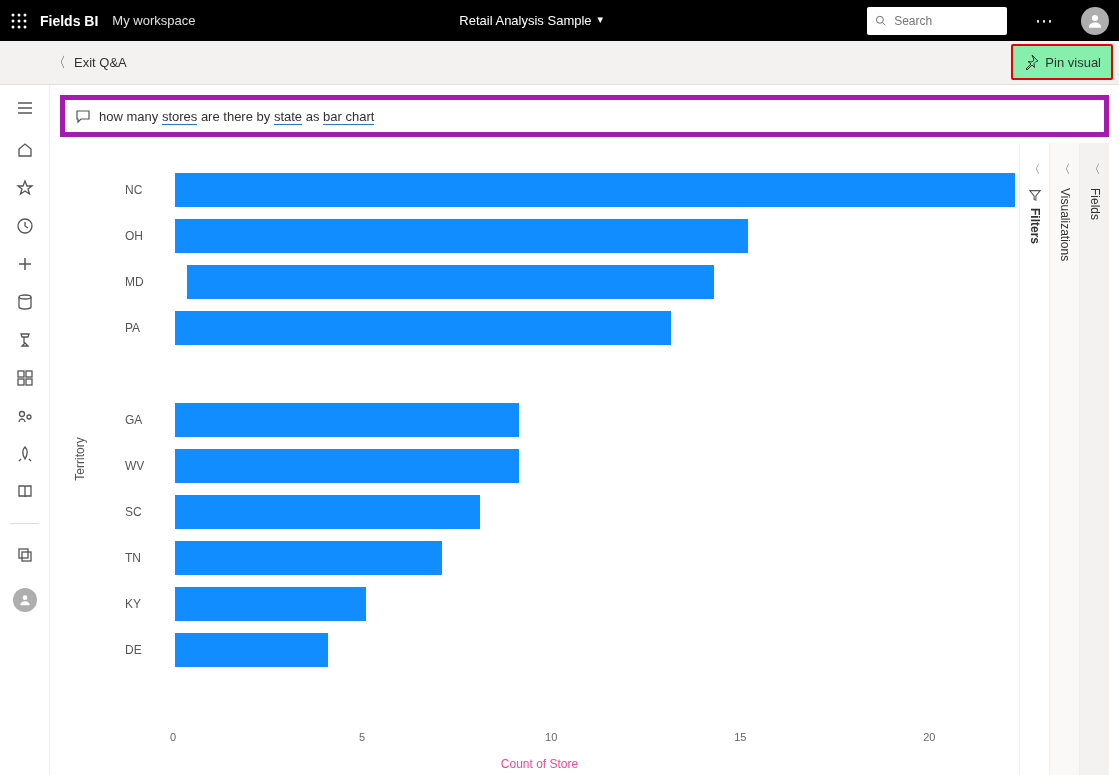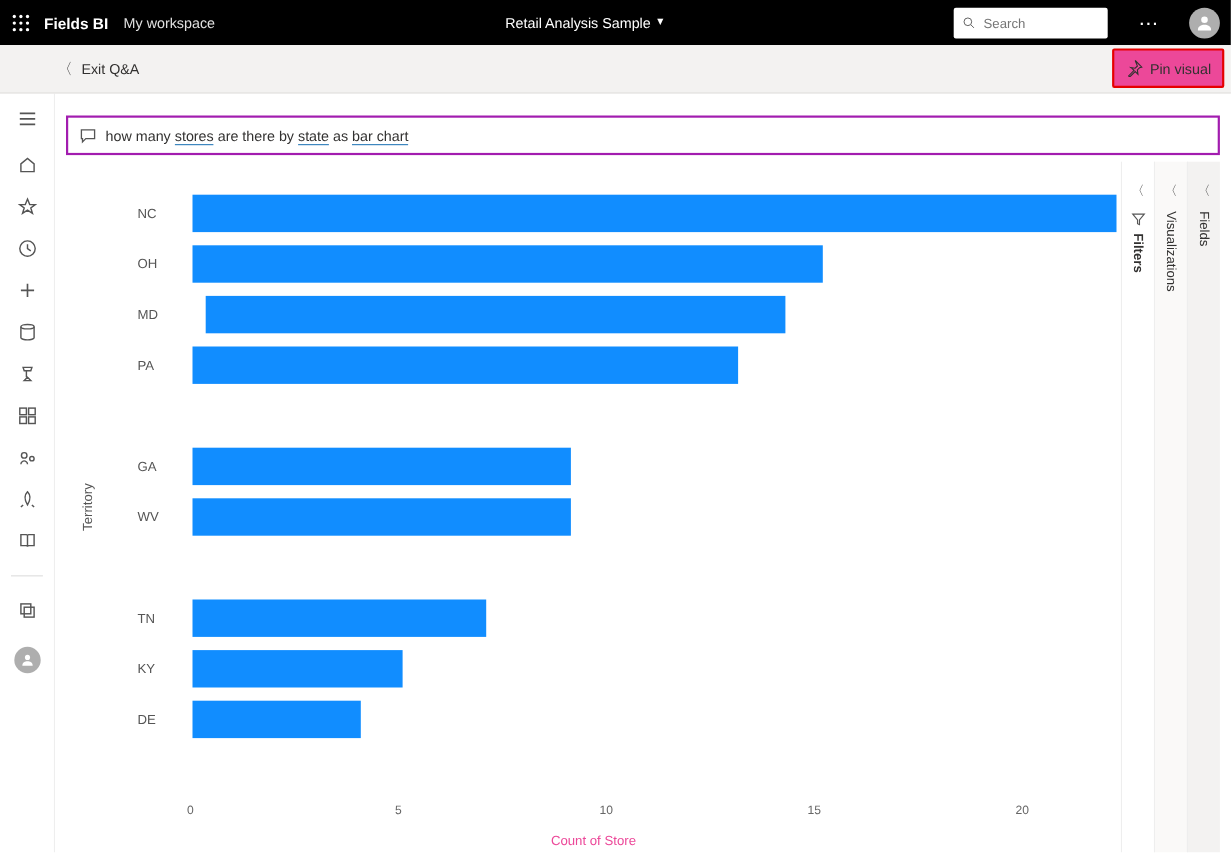--- a/index.html
+++ b/index.html
@@ -17,33 +17,33 @@
   .topbar .search input { border: none; outline: none; font-size: 12px; width: 100%; background: transparent; }
   .topbar .right { display: flex; align-items: center; gap: 28px; }
   .topbar .ellipsis { color: #fff; font-size: 18px; line-height: 1; }
   .topbar .avatar { width: 28px; height: 28px; border-radius: 50%; background: #aeaeae; display:flex; align-items:center; justify-content:center; }
 
   
   .subbar { position: relative; height: 44px; background: #f3f2f1; border-bottom: 1px solid #e1dfdd; display: flex; align-items: center; padding-left: 52px; }
   .subbar .back { display:flex; align-items:center; gap:8px; cursor:pointer; }
   .subbar .chev { font-size: 14px; color:#555;}
   .pin-wrap { position: absolute; right: 6px; top: 3px; }
-  .pin { height: 36px; border: 2px solid #e60000; border-radius: 2px; display: flex; align-items: center; gap: 6px; padding: 0 10px; background: #ec4899; cursor: pointer; font-size: 13px; }
+  .pin { height: 36px; border: 2px solid #e60000; border-radius: 2px; display: flex; align-items: center; gap: 6px; padding: 0 10px; background: #86efac; cursor: pointer; font-size: 13px; }
   .pin svg { width: 16px; height: 16px; }
 
   
   .layout { display: flex; height: calc(775px - 41px - 44px); }
   .leftrail { width: 50px; background: #fff; border-right: 1px solid #eee; display:flex; flex-direction:column; align-items:center; gap:20px; padding-top:14px; color:#5a5a5a;}
   .leftrail .ico { width:18px; height:18px; display:flex; align-items:center; justify-content:center; cursor:pointer;}
   .leftrail .hamburger{ margin-bottom:4px;}
   .leftrail .divider{height:1px;width:60%;background:#ddd;margin:2px 0;}
   .leftrail .avatar-small{width:24px;height:24px;border-radius:50%;background:#aeaeae;display:flex;align-items:center;justify-content:center;margin-top:4px;}
 
   .main { flex: 1; display: flex; flex-direction: column; padding: 10px 10px 0 10px; position:relative;}
-  .qna-box { border: 2px solid #a21caf; height: 34px; display: flex; align-items: center; padding: 16px 10px; gap: 8px; font-size: 13px; margin-top: 10px; }
+  .qna-box { border: 5px solid #a21caf; height: 34px; display: flex; align-items: center; padding: 16px 10px; gap: 8px; font-size: 13px; }
   .qna-box svg{width:16px;height:16px;color:#555;}
   .underline { border-bottom: 1px solid #2a7ab9; color:#323130;}
   
   .chartzone { flex:1; display:flex; position:relative; margin-top:6px;}
   .chart-area { flex:1; position:relative; }
   .ylabel { position:absolute; left: -2px; top: 50%; transform: translateY(-50%) rotate(-90deg); transform-origin: center; font-size:12px; color:#555;}
   .bars { position:absolute; left:60px; right:4px; top:30px; bottom:45px; }
   .bar-row { position:absolute; left:55px; height:34px; display:flex; align-items:center;}
   .bar-cat { position:absolute; width:45px; left:-50px; text-align:left; font-size:12px; color:#555;}
   .bar-fill { height:100%; background:#118dff; }
@@ -228,20 +228,24 @@
               <div class="bar-cat">PA</div>
               <div class="bar-fill" style="width: 59.0909%; background: rgb(17, 141, 255);"></div>
             </div>
             <div class="bar-row" style="top: 230px; height: 34px; right: 0px;">
               <div class="bar-cat">GA</div>
               <div class="bar-fill" style="width: 40.9091%; background: rgb(17, 141, 255);"></div>
             </div>
             <div class="bar-row" style="top: 276px; height: 34px; right: 0px;">
               <div class="bar-cat">WV</div>
               <div class="bar-fill" style="width: 40.9091%; background: rgb(17, 141, 255);"></div>
+            </div>
+            <div class="bar-row" style="top: 322px; height: 34px; right: 0px;">
+              <div class="bar-cat">SC</div>
+              <div class="bar-fill" style="width: 36.3636%; background: rgb(17, 141, 255);"></div>
             </div>
             <div class="bar-row" style="top: 368px; height: 34px; right: 0px;">
               <div class="bar-cat">TN</div>
               <div class="bar-fill" style="width: 31.8182%; background: rgb(17, 141, 255);"></div>
             </div>
             <div class="bar-row" style="top: 414px; height: 34px; right: 0px;">
               <div class="bar-cat">KY</div>
               <div class="bar-fill" style="width: 22.7273%; background: rgb(17, 141, 255);"></div>
             </div>
             <div class="bar-row" style="top: 460px; height: 34px; right: 0px;">

